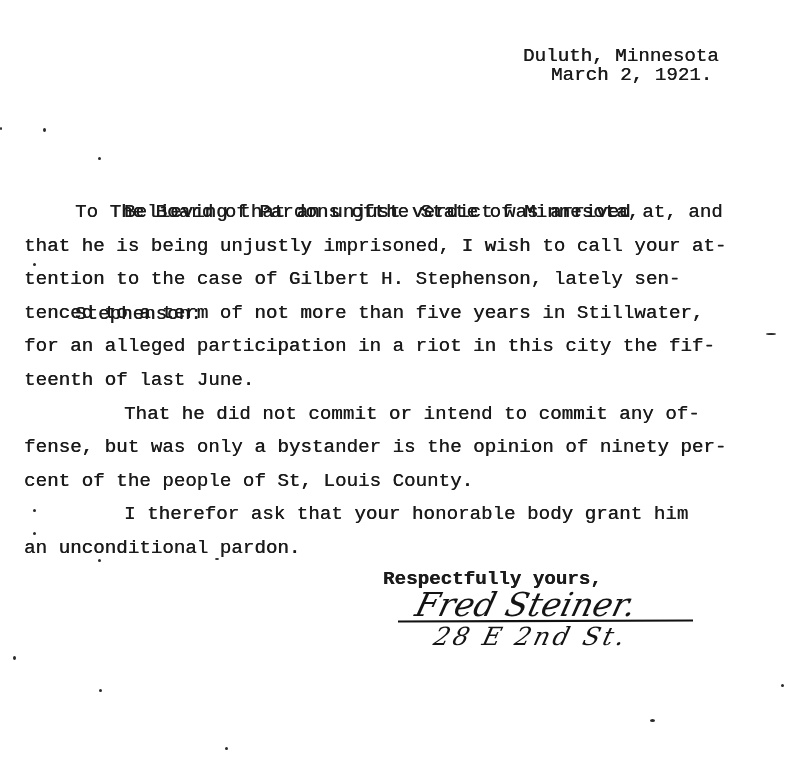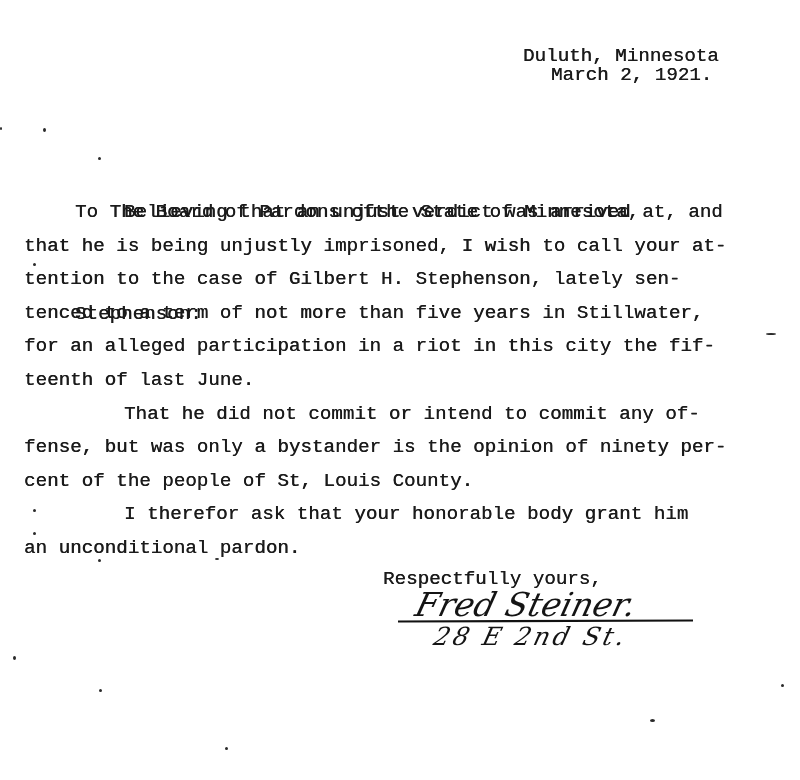--- a/index.html
+++ b/index.html
@@ -23,21 +23,21 @@
   }
 
   .heading-place { position: absolute; left: 523px; top: 47px;  line-height: 1; }
   .heading-date  { position: absolute; left: 551px; top: 66px;  line-height: 1; }
 
   .salutation    { position: absolute; left: 56px;  top: 127px; line-height: 34px; margin-left: 19px; }
 
   .letter-body   { position: absolute; left: 24px;  top: 196px; width: 730px; line-height: 33.6px; }
   .letter-body .line.indent { padding-left: 100px; }
 
-  .closing       { position: absolute; left: 383px; top: 570px; line-height: 1; }
+  .closing       { position: absolute; left: 383px; top: 570px; line-height: 1; font-weight: bold; }
 
   .signature-svg { position: absolute; left: 390px; top: 582px; }
   .sig-name {
     font-family: "DejaVu Serif", serif;
     font-style: italic;
     font-size: 33px;
     fill: #141414;
   }
   .sig-address {
     font-family: "DejaVu Serif", serif;

